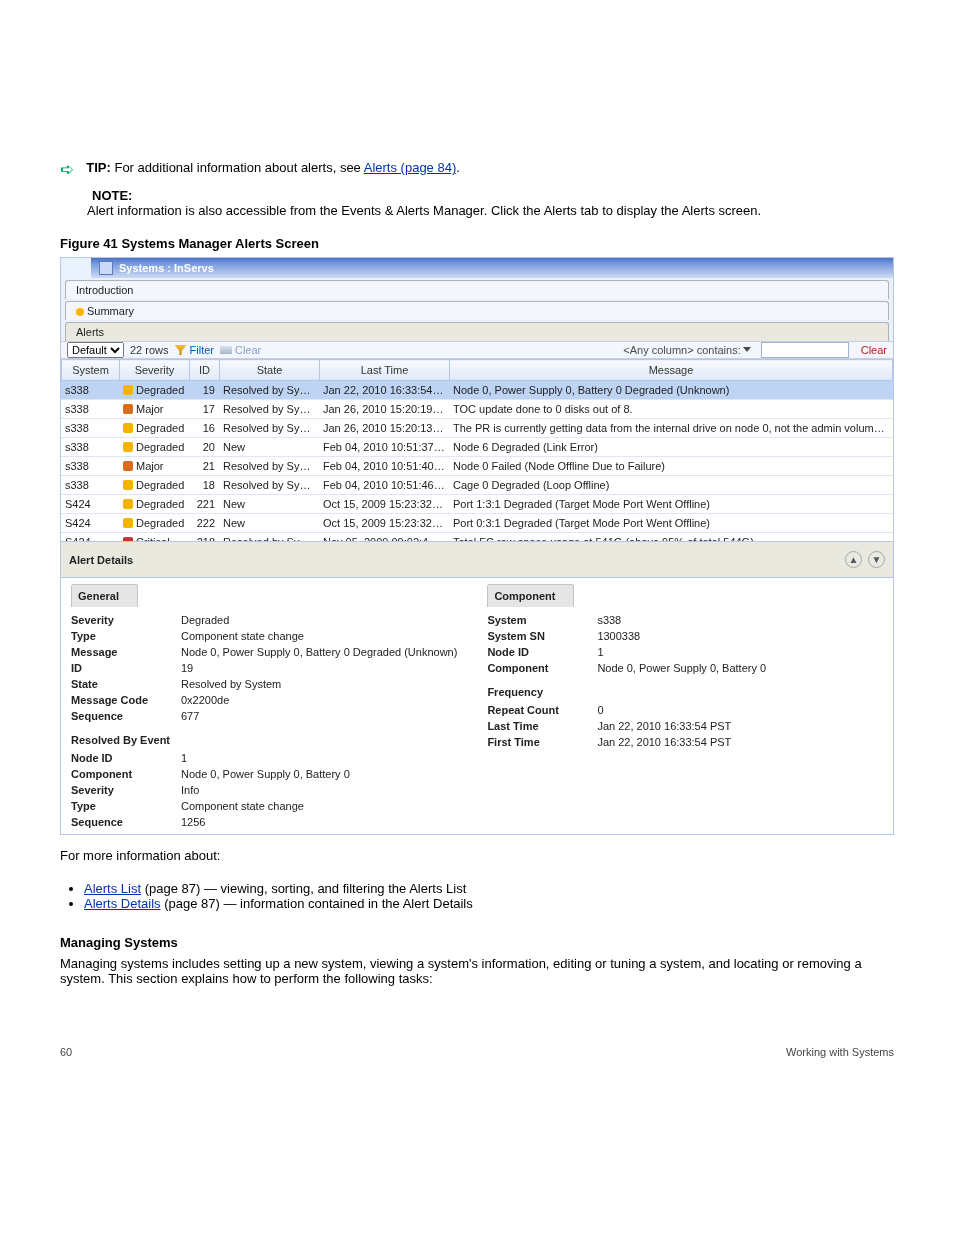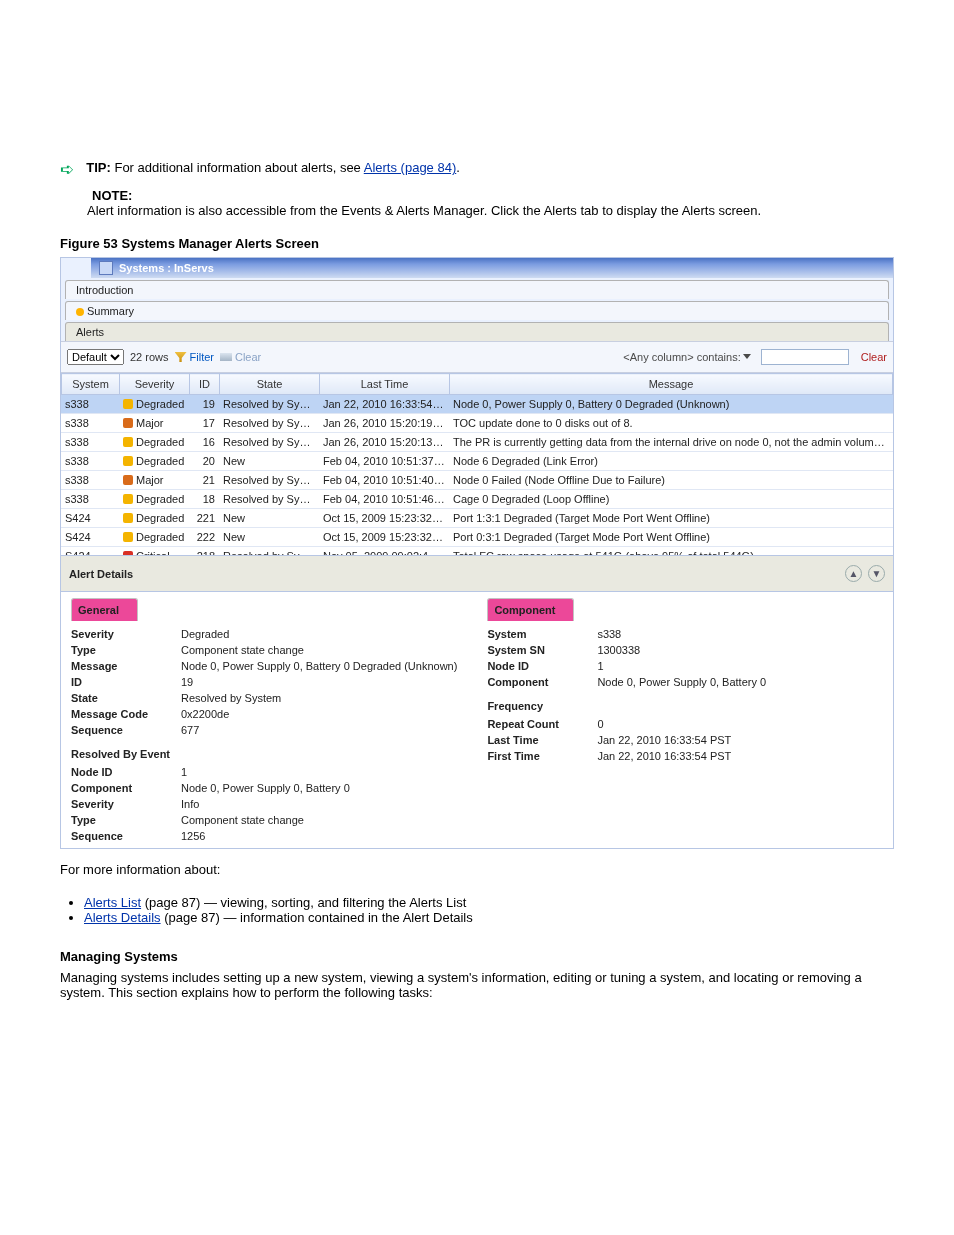--- a/index.html
+++ b/index.html
@@ -13,21 +13,21 @@
   .figcap { font-weight:bold; margin:18px 0 6px; }
 
   
   .screenshot { border:1px solid #b7c6e4; background:#eaf1fe; width:100%; box-sizing:border-box; font-family:Tahoma,Arial,sans-serif; font-size:11px; color:#222; line-height:14px;}
   .titlebar { background:linear-gradient(#4a72c3,#7a9be0 30%,#cedbf2); color:#fff; font-weight:bold; padding:3px 8px; display:flex; align-items:center; gap:6px;margin-left:30px; }
   .titlebar .winicon { width:12px; height:12px; background:#c9d9f7; border:1px solid #5d7abd; }
   .tabs-bar { background:#eaf1fe; padding:2px 4px 0; display:flex; gap:2px;flex-direction:column; }
   .tab { padding:2px 10px; border:1px solid #b2b2b2; border-bottom:none; background:#f3f6fc; border-radius:3px 3px 0 0; font-size:11px;}
   .tab .dot { display:inline-block; width:8px;height:8px;border-radius:50%;vertical-align:-1px;margin-right:3px;}
   .tab.active { background:#e9e9e0; }
-  .toolbar { background:#f3f6fc; border-top:1px solid #c8cfe0; border-bottom:1px solid #c8cfe0; padding:7px 6px; display:flex; align-items:center; gap:6px; }
+  .toolbar { background:#f3f6fc; border-top:1px solid #c8cfe0; border-bottom:1px solid #c8cfe0; padding:0 6px; display:flex; align-items:center; gap:6px; }
   .toolbar select { font-size:11px; }
   .toolbar .rows { color:#333; }
   .toolbar .filter { color:#0057c1; display:inline-flex; align-items:center; gap:3px;}
   .toolbar .filter .ficon { width:12px;height:10px;background:linear-gradient(#f0c040,#c88f10); clip-path: polygon(0 0,100% 0,60% 60%,60% 100%,40% 100%,40% 60%);}
   .toolbar .clear { color:#8aa3c6; display:inline-flex;align-items:center;gap:3px;}
   .toolbar .clear .eicon { width:12px;height:8px;background:linear-gradient(#dbe4ef,#a5b5c6);}
   .toolbar .spacer { flex:1; }
   .toolbar .search-label { color:#4a4a4a; }
   .toolbar .drop { display:inline-block; border-left:4px solid transparent;border-right:4px solid transparent;border-top:5px solid #4a4a4a; margin:0 4px 0 2px; vertical-align:2px;}
   .toolbar input[type=text]{ width:80px; font-size:11px; border:1px solid #9db3d1; padding:1px 3px;}
@@ -43,21 +43,21 @@
   .sev-icon { display:inline-block; width:10px;height:10px; vertical-align:-1px; margin-right:3px; border-radius:2px;}
   .sev-deg { background:#f4b400; }
   .sev-maj { background:#d96b1a; }
   .sev-crit { background:#d93025; }
 
   .details-bar { background:#e9e9e0; border-top:1px solid #b7c6e4; border-bottom:1px solid #b7c6e4; padding:9px 8px; display:flex; align-items:center; }
   .details-bar .title { font-weight:bold; flex:1;}
   .details-bar .roundbtn { width:15px;height:15px;border:1px solid #9aa;border-radius:50%; margin-left:6px; display:flex;align-items:center;justify-content:center;font-size:10px;color:#556;}
   
   .details-body { background:#fff; display:flex; padding:6px 10px 10px; gap:30px; overflow-y:scroll; max-height:240px;}
-  .section-tab { font-weight:bold; border-bottom:1px solid #999; display:inline-block; padding:4px 18px 4px 6px; background:#ec4899; border:1px solid #c3c3c3; border-bottom:none; border-radius:3px 3px 0 0; margin-bottom:6px;text-align:right;}
+  .section-tab { font-weight:bold; border-bottom:1px solid #999; display:inline-block; padding:4px 18px 4px 6px; background:#e5e5e5; border:1px solid #c3c3c3; border-bottom:none; border-radius:3px 3px 0 0; margin-bottom:6px;text-align:right;}
   .col1, .col2 { min-width:300px; }
   .kv { display:grid; grid-template-columns:100px auto; row-gap:2px; column-gap:10px; font-size:11px;}
   .kv .k { font-weight:bold; }
   .section-head { font-weight:bold; margin:10px 0 4px; }
 
   
   .about { }
   .about a { color:#0033aa; text-decoration:underline; }
   .about ul { margin:18px 0; padding-left:24px; }
   .h3 { font-weight:bold; margin:24px 0 6px; }
@@ -82,21 +82,21 @@
       <span class="label">TIP:</span>
       <span>
         <span>For additional information about alerts, see </span><a href="#">Alerts (page 84)</a><span>.</span>
       </span>
     </span>
   </div>
 
   <div class="notice">NOTE:</div>
   <div class="notice-body">Alert information is also accessible from the Events &amp; Alerts Manager. Click the Alerts tab to display the Alerts screen.</div>
 
-  <div class="figcap">Figure 53 Systems Manager Alerts Screen</div>
+  <div class="figcap">Figure 41 Systems Manager Alerts Screen</div>
 
   <div class="screenshot">
     <div class="titlebar">
       <span class="winicon"></span>
       <span>Systems : InServs</span>
     </div>
     <div class="tabs-bar">
       <div class="tab"><span>Introduction</span></div>
       <div class="tab"><span class="dot" style="background:#ffb400"></span><span>Summary</span></div>
       <div class="tab active"><span>Alerts</span></div>
@@ -304,14 +304,18 @@
     <p>For more information about:</p>
     <ul id="about-list">
         <li><a href="#">Alerts List</a> (page 87) — viewing, sorting, and filtering the Alerts List</li>
         <li><a href="#">Alerts Details</a> (page 87) — information contained in the Alert Details</li>
       </ul>
   </div>
 
   <div class="h3">Managing Systems</div>
   <div>Managing systems includes setting up a new system, viewing a system's information, editing or tuning a system, and locating or removing a system. This section explains how to perform the following tasks:</div>
 
+  <div class="pgfoot">
+    <span>60</span>
+    <span>Working with Systems</span>
+  </div>
 
 </div>
 
 </body></html>

